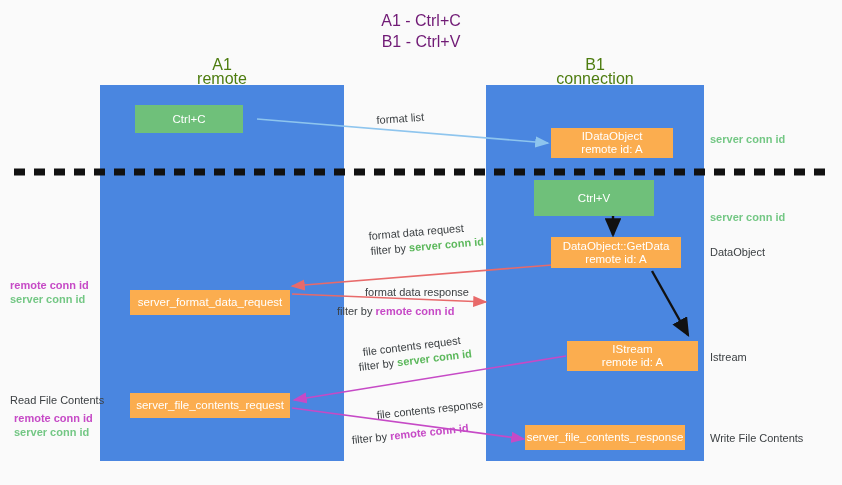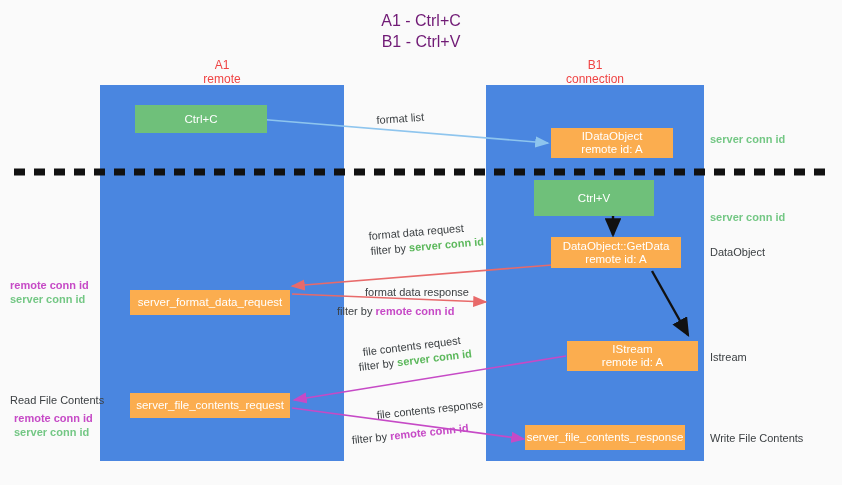--- a/index.html
+++ b/index.html
@@ -30,22 +30,22 @@
     left: 0; top: 10px; width: 842px;
     text-align: center;
     color: #701a75;
     font-size: 16px;
     line-height: 21px;
   }
 
   
   .col-head {
     text-align: center;
-    color: #ef4444;
-    font-size: 12px;
+    color: #4d7c0f;
+    font-size: 16px;
     line-height: 14px;
   }
   .col-head .ln1 { display: block; }
   .col-head .ln2 { display: block; }
 
   
   .lane {
     background: #4a86e0;
   }
 
@@ -141,21 +141,21 @@
 
     <line x1="552" y1="265" x2="292" y2="286" stroke="#e86a6a" stroke-width="1.6" marker-end="url(#ah-red)"></line>
 
     <line x1="292" y1="294" x2="486" y2="302" stroke="#e86a6a" stroke-width="1.6" marker-end="url(#ah-red)"></line>
 
     <line x1="566" y1="356" x2="294" y2="400" stroke="#c64ac6" stroke-width="1.6" marker-end="url(#ah-mag)"></line>
 
     <line x1="292" y1="408" x2="524" y2="439" stroke="#c64ac6" stroke-width="1.6" marker-end="url(#ah-mag)"></line>
   </svg>
 
-  <div class="node green" style="left:135px; top:105px; width:132px; height:28px;">
+  <div class="node green" style="left:135px; top:105px; width:108px; height:28px;">
     <span>Ctrl+C</span>
   </div>
 
   <div class="node orange" style="left:551px; top:128px; width:122px; height:30px;">
     <span>IDataObject</span>
     <span class="l2">remote id: A</span>
   </div>
 
   <div class="node green" style="left:534px; top:180px; width:120px; height:36px;text-align:center;">
     <span>Ctrl+V</span>

